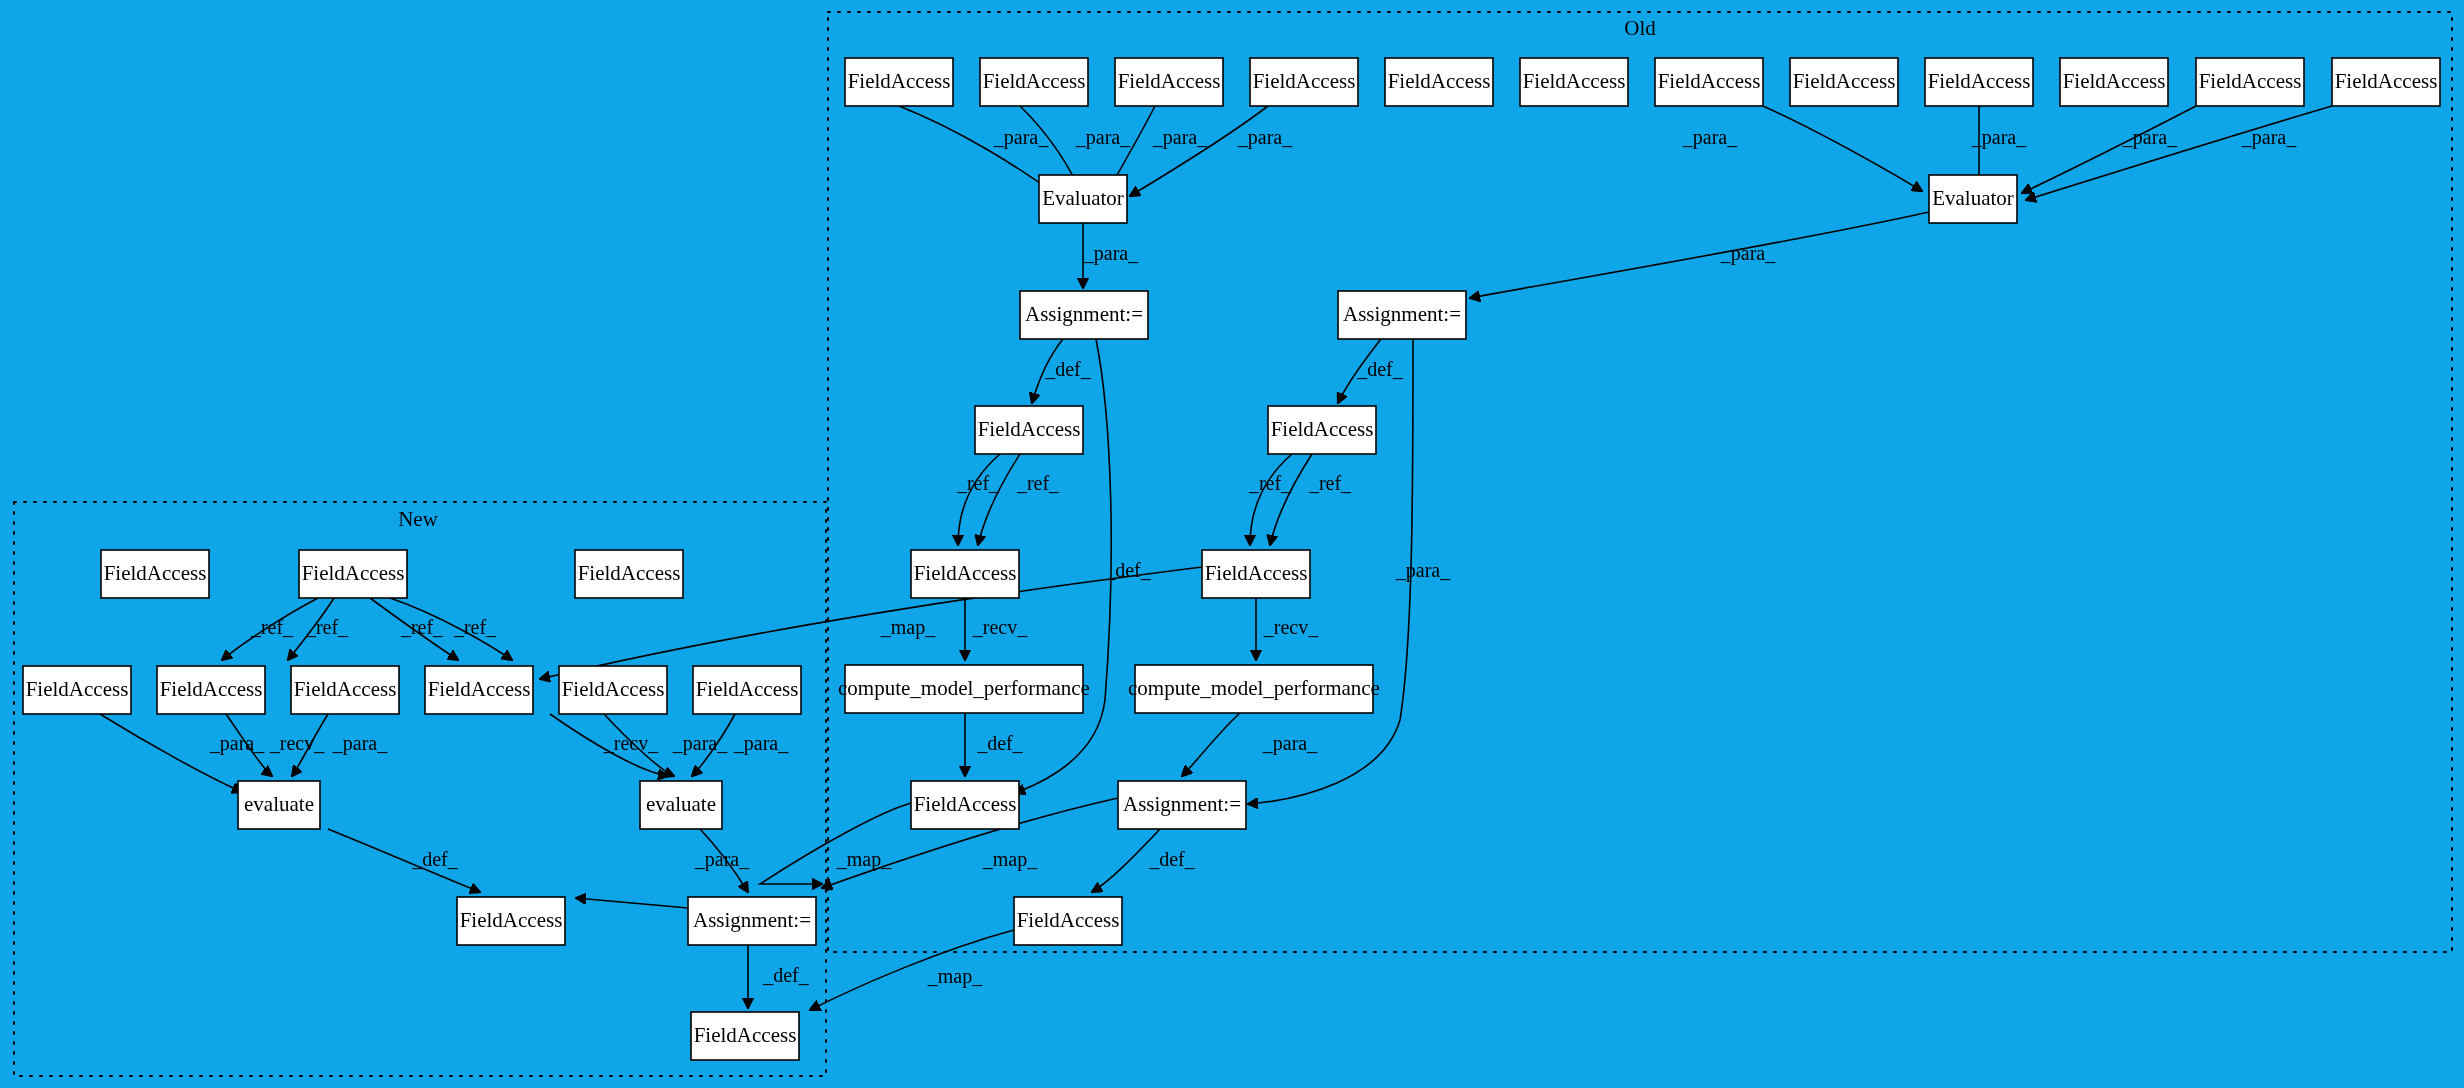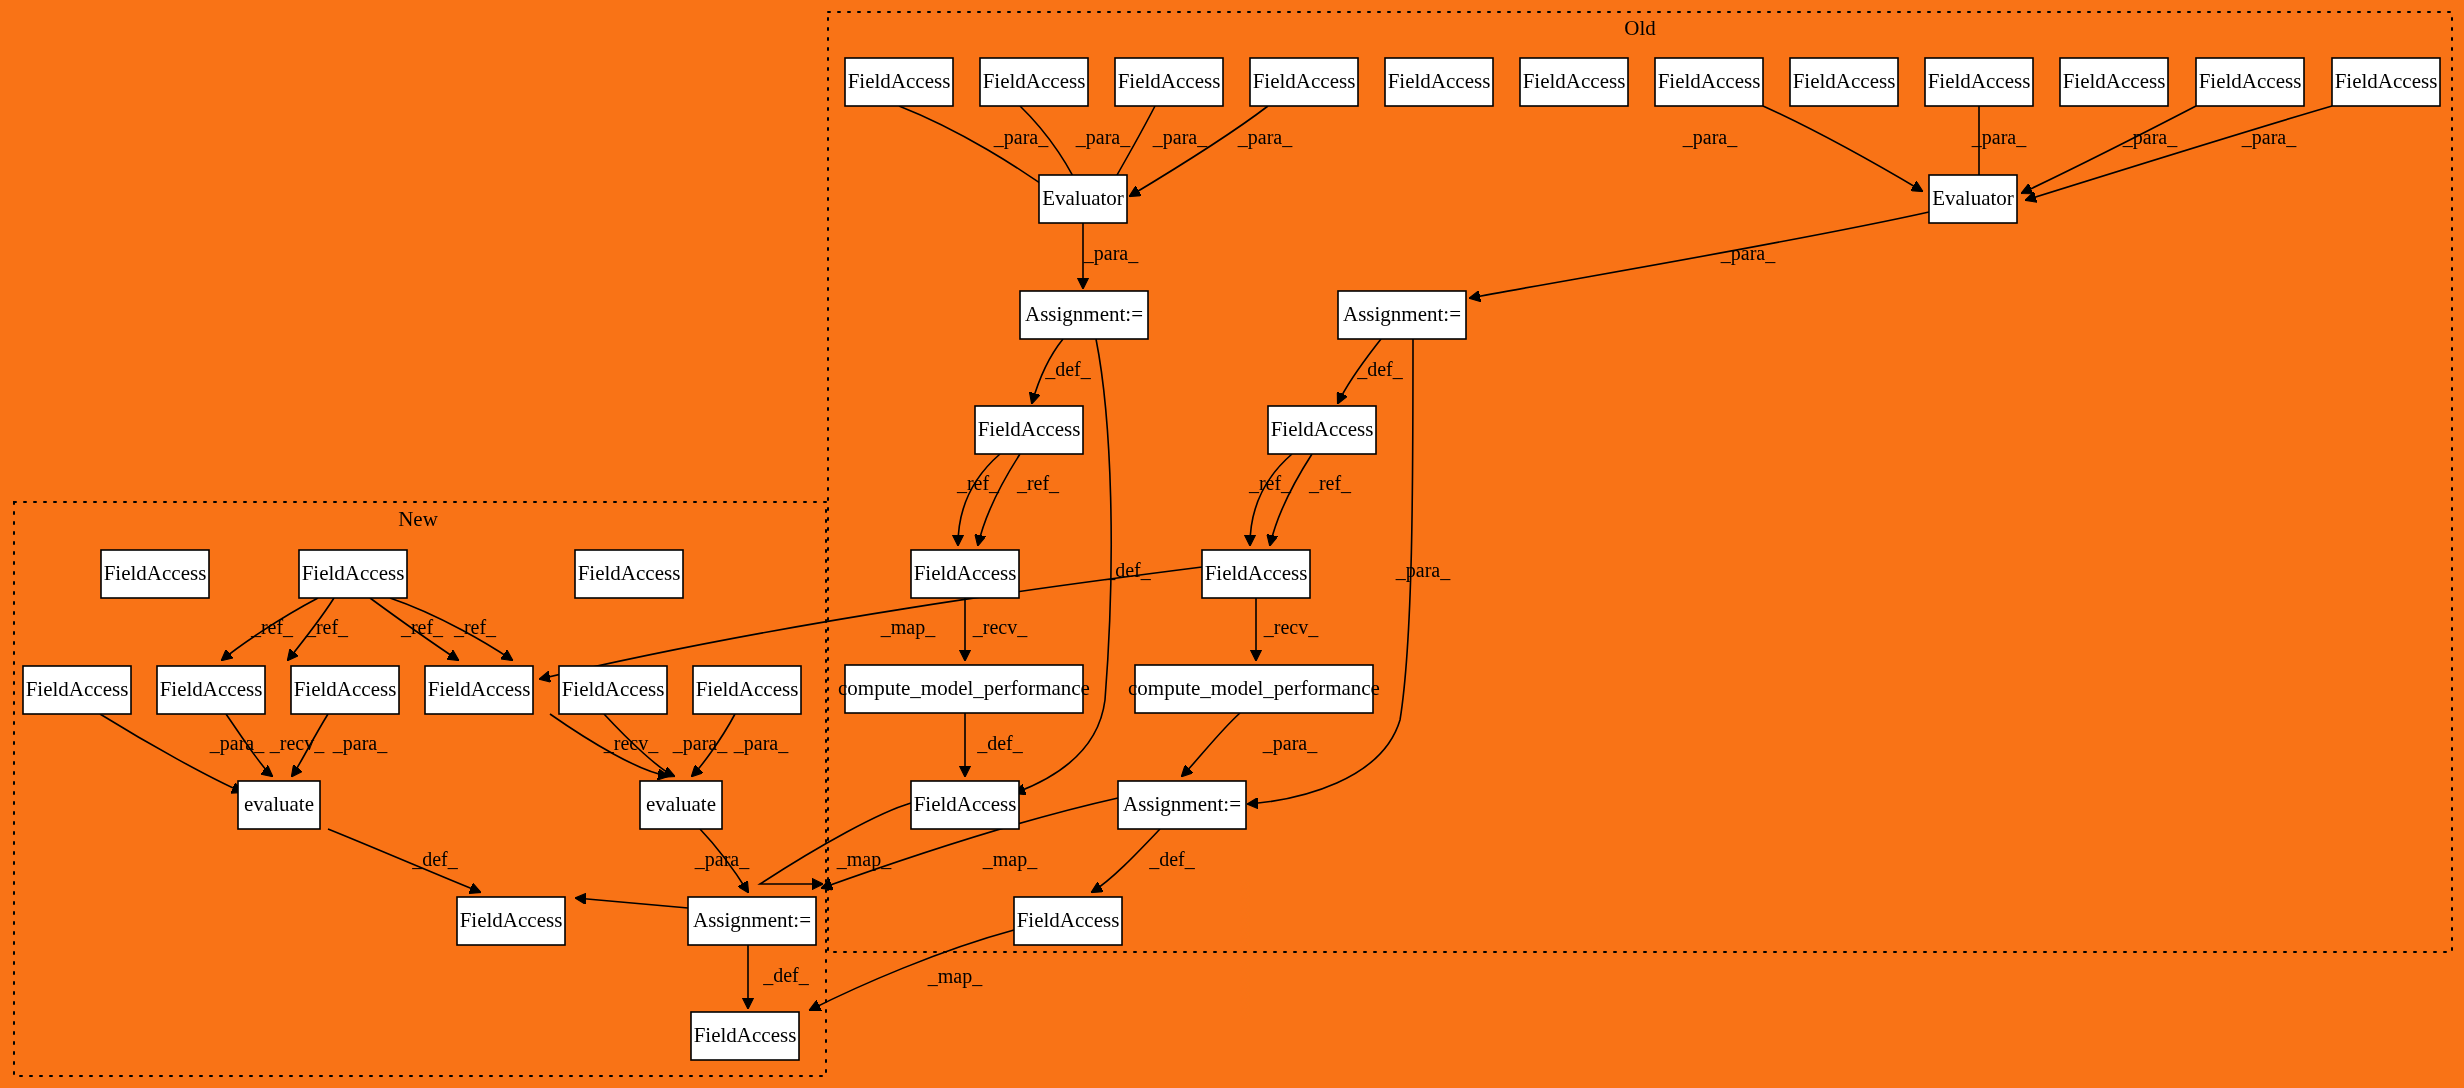--- a/index.html
+++ b/index.html
@@ -7,21 +7,21 @@
     padding: 0;
     background: #ffffff;
   }
   body {
     font-family: "Liberation Serif", "DejaVu Serif", serif;
   }
   #graph-root {
     position: relative;
     width: 2464px;
     height: 1088px;
-    background: #f97316;
+    background: #0ea5e9;
   }
   svg#graph-canvas {
     display: block;
     width: 2464px;
     height: 1088px;
   }
   .cluster-box {
     fill: none;
     stroke: #000000;
     stroke-width: 2;

